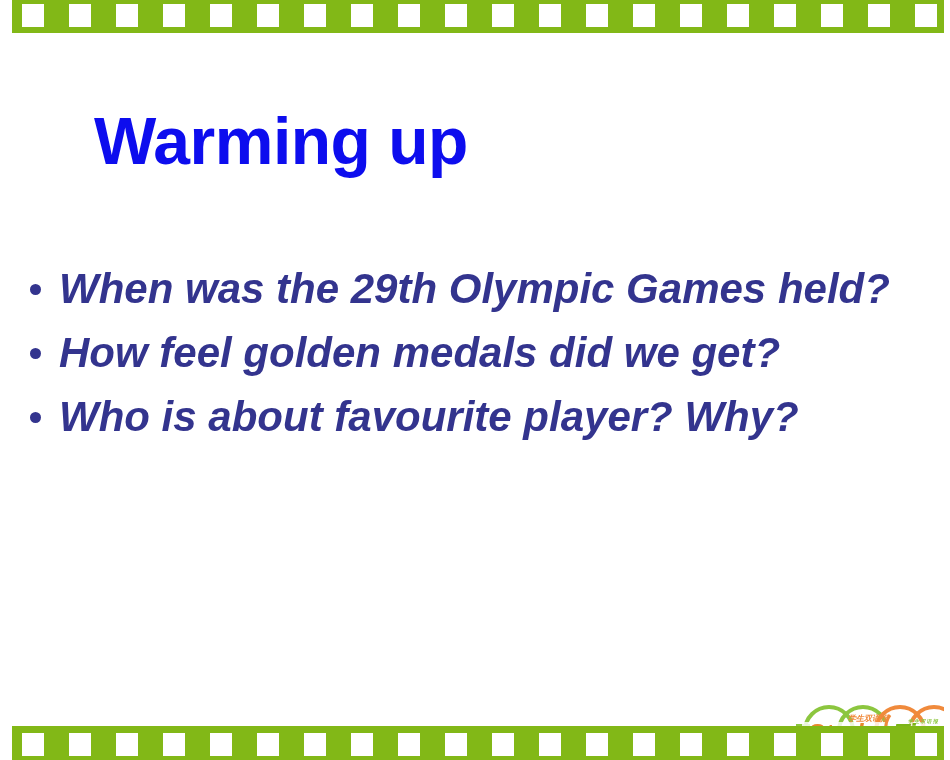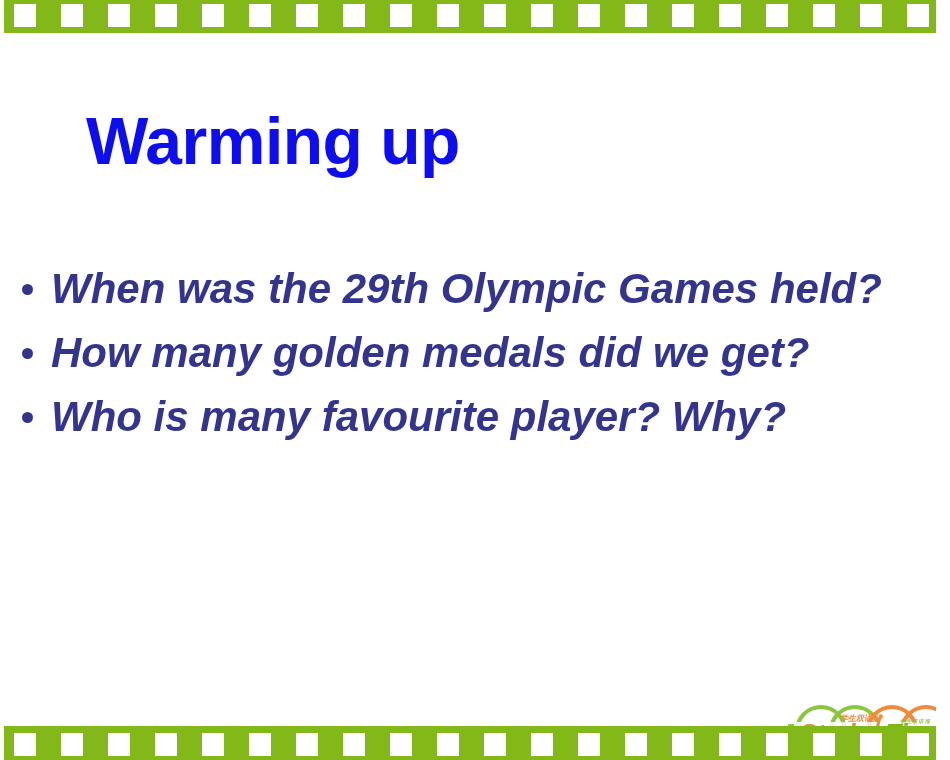--- a/index.html
+++ b/index.html
@@ -10,21 +10,21 @@
     width: 950px;
     height: 760px;
     background: #ffffff;
     font-family: "Liberation Sans", sans-serif;
     overflow: hidden;
     position: relative;
   }
 
   #slide {
     position: absolute;
-    left: 4px;
+    left: 12px;
     top: 0;
     width: 932px;
     height: 760px;
     background: #ffffff;
     overflow: hidden;
   }
 
   
   .filmstrip {
     position: absolute;
@@ -174,28 +174,28 @@
       <span class="bullet-marker">
         <span class="bullet-dot"></span>
       </span>
       <span class="bullet-text">When was the 29th Olympic Games held?</span>
     </div>
 
     <div class="bullet-row">
       <span class="bullet-marker">
         <span class="bullet-dot"></span>
       </span>
-      <span class="bullet-text">How many golden medals did we get?</span>
+      <span class="bullet-text">How feel golden medals did we get?</span>
     </div>
 
     <div class="bullet-row">
       <span class="bullet-marker">
         <span class="bullet-dot"></span>
       </span>
-      <span class="bullet-text">Who is many favourite player? Why?</span>
+      <span class="bullet-text">Who is about favourite player? Why?</span>
     </div>
 
 
   </div>
 
   <div id="logo">
     <svg width="166" height="63" viewBox="0 0 166 63" xmlns="http://www.w3.org/2000/svg">
 
       <rect x="0" y="27" width="14" height="9" fill="#8CC63F"></rect>
 

